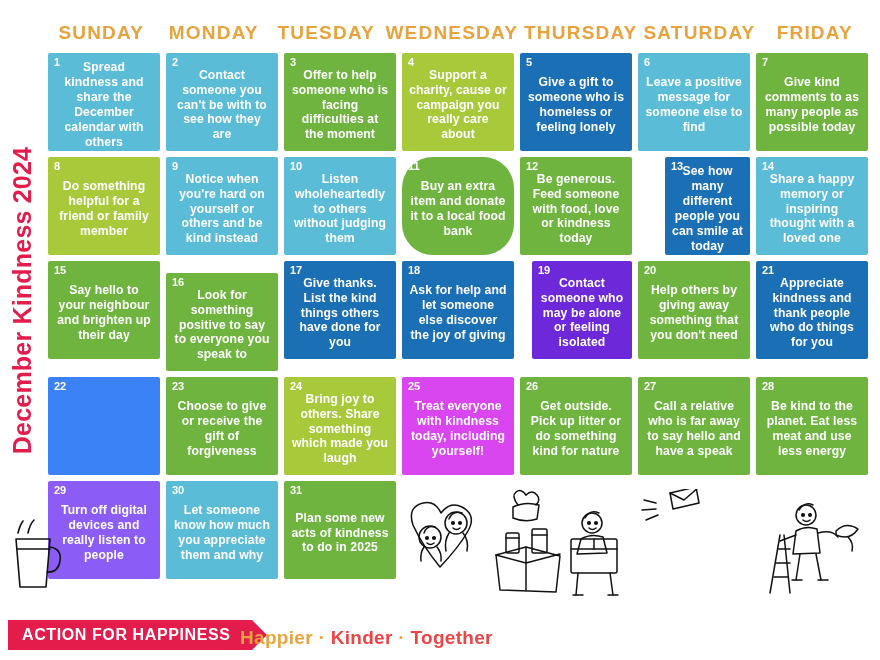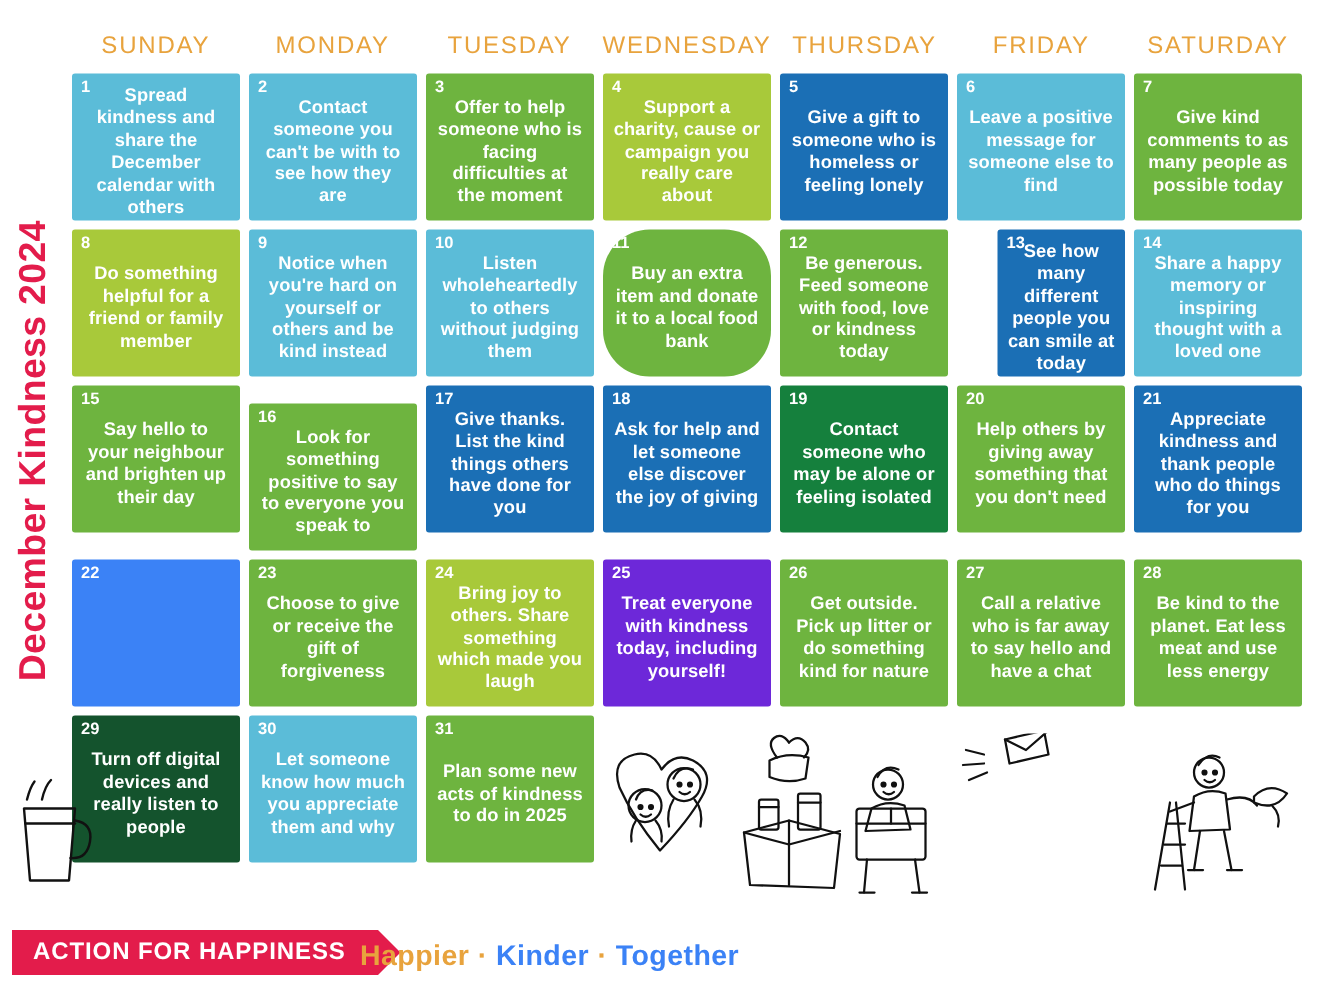--- a/index.html
+++ b/index.html
@@ -45,22 +45,22 @@
   }
   #weekday-row {
     display: grid;
     grid-template-columns: repeat(7, 1fr);
     column-gap: 6px;
     margin-bottom: 6px;
   }
   .weekday {
     text-align: center;
     color: #e8a33d;
-    font-weight: normal;
-    font-size: 16px;
+    font-weight: bold;
+    font-size: 19px;
     letter-spacing: 1.2px;
     padding-bottom: 3px;
   }
   .week {
     display: grid;
     grid-template-columns: repeat(7, 1fr);
     column-gap: 6px;
     margin-bottom: 6px;
   }
   .cell {
@@ -129,21 +129,21 @@
   #tagline {
     position: absolute;
     left: 222px;
     bottom: 11px;
     font-size: 19px;
     font-weight: bold;
     color: #e8a33d;
     letter-spacing: 0.3px;
   }
   #tagline .blue {
-    color: #3b82f6;
+    color: #ef4444;
   }
   #tagline .dot {
     color: #e8a33d;
   }
 
   
   .illus {
     position: absolute;
     pointer-events: none;
   }
@@ -157,22 +157,22 @@
   <div class="vtext">December Kindness 2024</div>
 </div>
 
 <div id="calendar">
   <div id="weekday-row">
     <div class="weekday">SUNDAY</div>
     <div class="weekday">MONDAY</div>
     <div class="weekday">TUESDAY</div>
     <div class="weekday">WEDNESDAY</div>
     <div class="weekday">THURSDAY</div>
+    <div class="weekday">SATURDAY</div>
     <div class="weekday">FRIDAY</div>
-    <div class="weekday">SATURDAY</div>
   </div>
 
   <div id="weeks">
       <div class="week">
         <div class="cell" style="background: rgb(91, 188, 216);">
           <div class="daynum">1</div>
           <div class="daytext">Spread kindness and share the December calendar with others</div>
         </div>
         <div class="cell" style="background: rgb(91, 188, 216);">
           <div class="daynum">2</div>
@@ -239,21 +239,21 @@
           <div class="daytext">Look for something positive to say to everyone you speak to</div>
         </div>
         <div class="cell" style="background: rgb(27, 111, 181);">
           <div class="daynum">17</div>
           <div class="daytext">Give thanks. List the kind things others have done for you</div>
         </div>
         <div class="cell" style="background: rgb(27, 111, 181);">
           <div class="daynum">18</div>
           <div class="daytext">Ask for help and let someone else discover the joy of giving</div>
         </div>
-        <div class="cell" style="background: #15803d;">
+        <div class="cell" style="background: #6d28d9; margin-left: 12px;">
           <div class="daynum">19</div>
           <div class="daytext">Contact someone who may be alone or feeling isolated</div>
         </div>
         <div class="cell" style="background: rgb(110, 180, 63);">
           <div class="daynum">20</div>
           <div class="daytext">Help others by giving away something that you don't need</div>
         </div>
         <div class="cell" style="background: rgb(27, 111, 181);">
           <div class="daynum">21</div>
           <div class="daytext">Appreciate kindness and thank people who do things for you</div>
@@ -264,39 +264,39 @@
           <div class="daynum">22</div>
         </div>
         <div class="cell" style="background: rgb(110, 180, 63);">
           <div class="daynum">23</div>
           <div class="daytext">Choose to give or receive the gift of forgiveness</div>
         </div>
         <div class="cell" style="background: rgb(168, 201, 58);">
           <div class="daynum">24</div>
           <div class="daytext">Bring joy to others. Share something which made you laugh</div>
         </div>
-        <div class="cell" style="background: #6d28d9;">
+        <div class="cell" style="background: #d946ef;">
           <div class="daynum">25</div>
           <div class="daytext">Treat everyone with kindness today, including yourself!</div>
         </div>
         <div class="cell" style="background: rgb(110, 180, 63);">
           <div class="daynum">26</div>
           <div class="daytext">Get outside. Pick up litter or do something kind for nature</div>
         </div>
         <div class="cell" style="background: rgb(110, 180, 63);">
           <div class="daynum">27</div>
-          <div class="daytext">Call a relative who is far away to say hello and have a chat</div>
+          <div class="daytext">Call a relative who is far away to say hello and have a speak</div>
         </div>
         <div class="cell" style="background: rgb(110, 180, 63);">
           <div class="daynum">28</div>
           <div class="daytext">Be kind to the planet. Eat less meat and use less energy</div>
         </div>
       </div>
       <div class="week">
-        <div class="cell" style="background: #14532d;">
+        <div class="cell" style="background: #8b5cf6;">
           <div class="daynum">29</div>
           <div class="daytext">Turn off digital devices and really listen to people</div>
         </div>
         <div class="cell" style="background: rgb(91, 188, 216);">
           <div class="daynum">30</div>
           <div class="daytext">Let someone know how much you appreciate them and why</div>
         </div>
         <div class="cell" style="background: rgb(110, 180, 63);">
           <div class="daynum">31</div>
           <div class="daytext">Plan some new acts of kindness to do in 2025</div>

